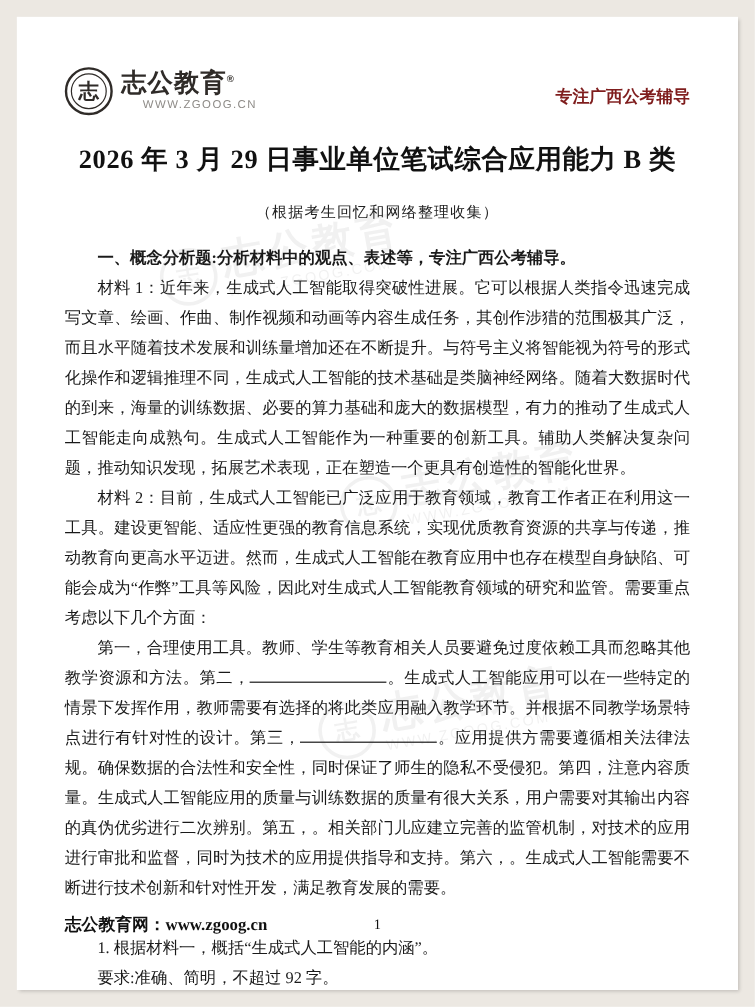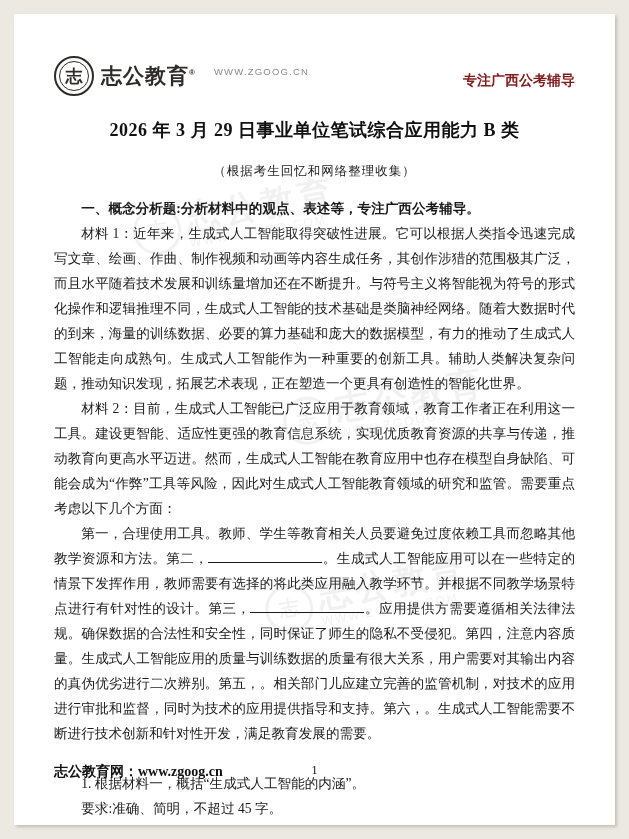--- a/index.html
+++ b/index.html
@@ -31,38 +31,38 @@
     position:relative;box-sizing:border-box;
   }
   .seal::before{
     content:"";position:absolute;inset:3px;border-radius:50%;
     border:1px solid #2f2b28;
   }
   .seal-char{
     font-family:"Liberation Sans","DejaVu Sans",sans-serif;
     font-weight:bold;font-size:17px;color:#2f2b28;line-height:1;
   }
-  .wordmark{display:flex;flex-direction:row;line-height:1.05;}
+  .wordmark{display:flex;flex-direction:column;line-height:1.05;}
   .brand-name{
     font-family:"Liberation Sans","DejaVu Sans",sans-serif;
     font-weight:bold;font-size:21px;color:#2f2b28;letter-spacing:1px;
   }
   .brand-reg{font-size:8px;vertical-align:super;}
   .brand-url{
     font-family:"Liberation Sans","DejaVu Sans",sans-serif;
     font-size:9.5px;color:#8d8a86;letter-spacing:1.2px;margin-top:2px;margin-left:18px;
   }
   .tagline{
     font-family:"Liberation Sans","DejaVu Sans",sans-serif;
     font-weight:bold;font-size:14px;color:#7f1d1d;
     padding-bottom:6px;
   }
   
   .doc-title{
-    text-align:center;font-weight:bold;font-size:18px;color:#111;
+    text-align:center;font-weight:bold;font-size:22px;color:#111;
     margin:22px 0 0 0;letter-spacing:0.5px;
   }
   .doc-subtitle{
     text-align:center;font-size:12.5px;color:#222;
     margin-top:21px;letter-spacing:1px;
   }
   
   .content{margin-top:16px;position:relative;z-index:2;}
   .para{
     font-size:13.6px;color:#1a1a1a;line-height:25px;
@@ -158,21 +158,21 @@
   <h1 class="doc-title">2026 年 3 月 29 日事业单位笔试综合应用能力 B 类</h1>
   <div class="doc-subtitle">（根据考生回忆和网络整理收集）</div>
 
   <div class="content">
     <p class="para indent bold">一、概念分析题:分析材料中的观点、表述等，专注广西公考辅导。</p>
     <p class="para indent">材料 1：近年来，生成式人工智能取得突破性进展。它可以根据人类指令迅速完成写文章、绘画、作曲、制作视频和动画等内容生成任务，其创作涉猎的范围极其广泛，而且水平随着技术发展和训练量增加还在不断提升。与符号主义将智能视为符号的形式化操作和逻辑推理不同，生成式人工智能的技术基础是类脑神经网络。随着大数据时代的到来，海量的训练数据、必要的算力基础和庞大的数据模型，有力的推动了生成式人工智能走向成熟句。生成式人工智能作为一种重要的创新工具。辅助人类解决复杂问题，推动知识发现，拓展艺术表现，正在塑造一个更具有创造性的智能化世界。</p>
     <p class="para indent">材料 2：目前，生成式人工智能已广泛应用于教育领域，教育工作者正在利用这一工具。建设更智能、适应性更强的教育信息系统，实现优质教育资源的共享与传递，推动教育向更高水平迈进。然而，生成式人工智能在教育应用中也存在模型自身缺陷、可能会成为“作弊”工具等风险，因此对生成式人工智能教育领域的研究和监管。需要重点考虑以下几个方面：</p>
     <p class="para indent"><span>第一，合理使用工具。教师、学生等教育相关人员要避免过度依赖工具而忽略其他教学资源和方法。第二，</span><span class="blank"></span><span>。生成式人工智能应用可以在一些特定的情景下发挥作用，教师需要有选择的将此类应用融入教学环节。并根据不同教学场景特点进行有针对性的设计。第三，</span><span class="blank"></span><span>。应用提供方需要遵循相关法律法规。确保数据的合法性和安全性，同时保证了师生的隐私不受侵犯。第四，注意内容质量。生成式人工智能应用的质量与训练数据的质量有很大关系，用户需要对其输出内容的真伪优劣进行二次辨别。第五，。相关部门儿应建立完善的监管机制，对技术的应用进行审批和监督，同时为技术的应用提供指导和支持。第六，。生成式人工智能需要不断进行技术创新和针对性开发，满足教育发展的需要。</span></p>
 
     <p class="para indent q-stem">1. 根据材料一，概括“生成式人工智能的内涵”。</p>
-    <p class="para indent q-req">要求:准确、简明，不超过 45 字。</p>
+    <p class="para indent q-req">要求:准确、简明，不超过 92 字。</p>
 
   </div>
 
   <div class="footer">
     <span class="footer-site">志公教育网：www.zgoog.cn</span>
     <span class="footer-page">1</span>
   </div>
 
 </div>
 

